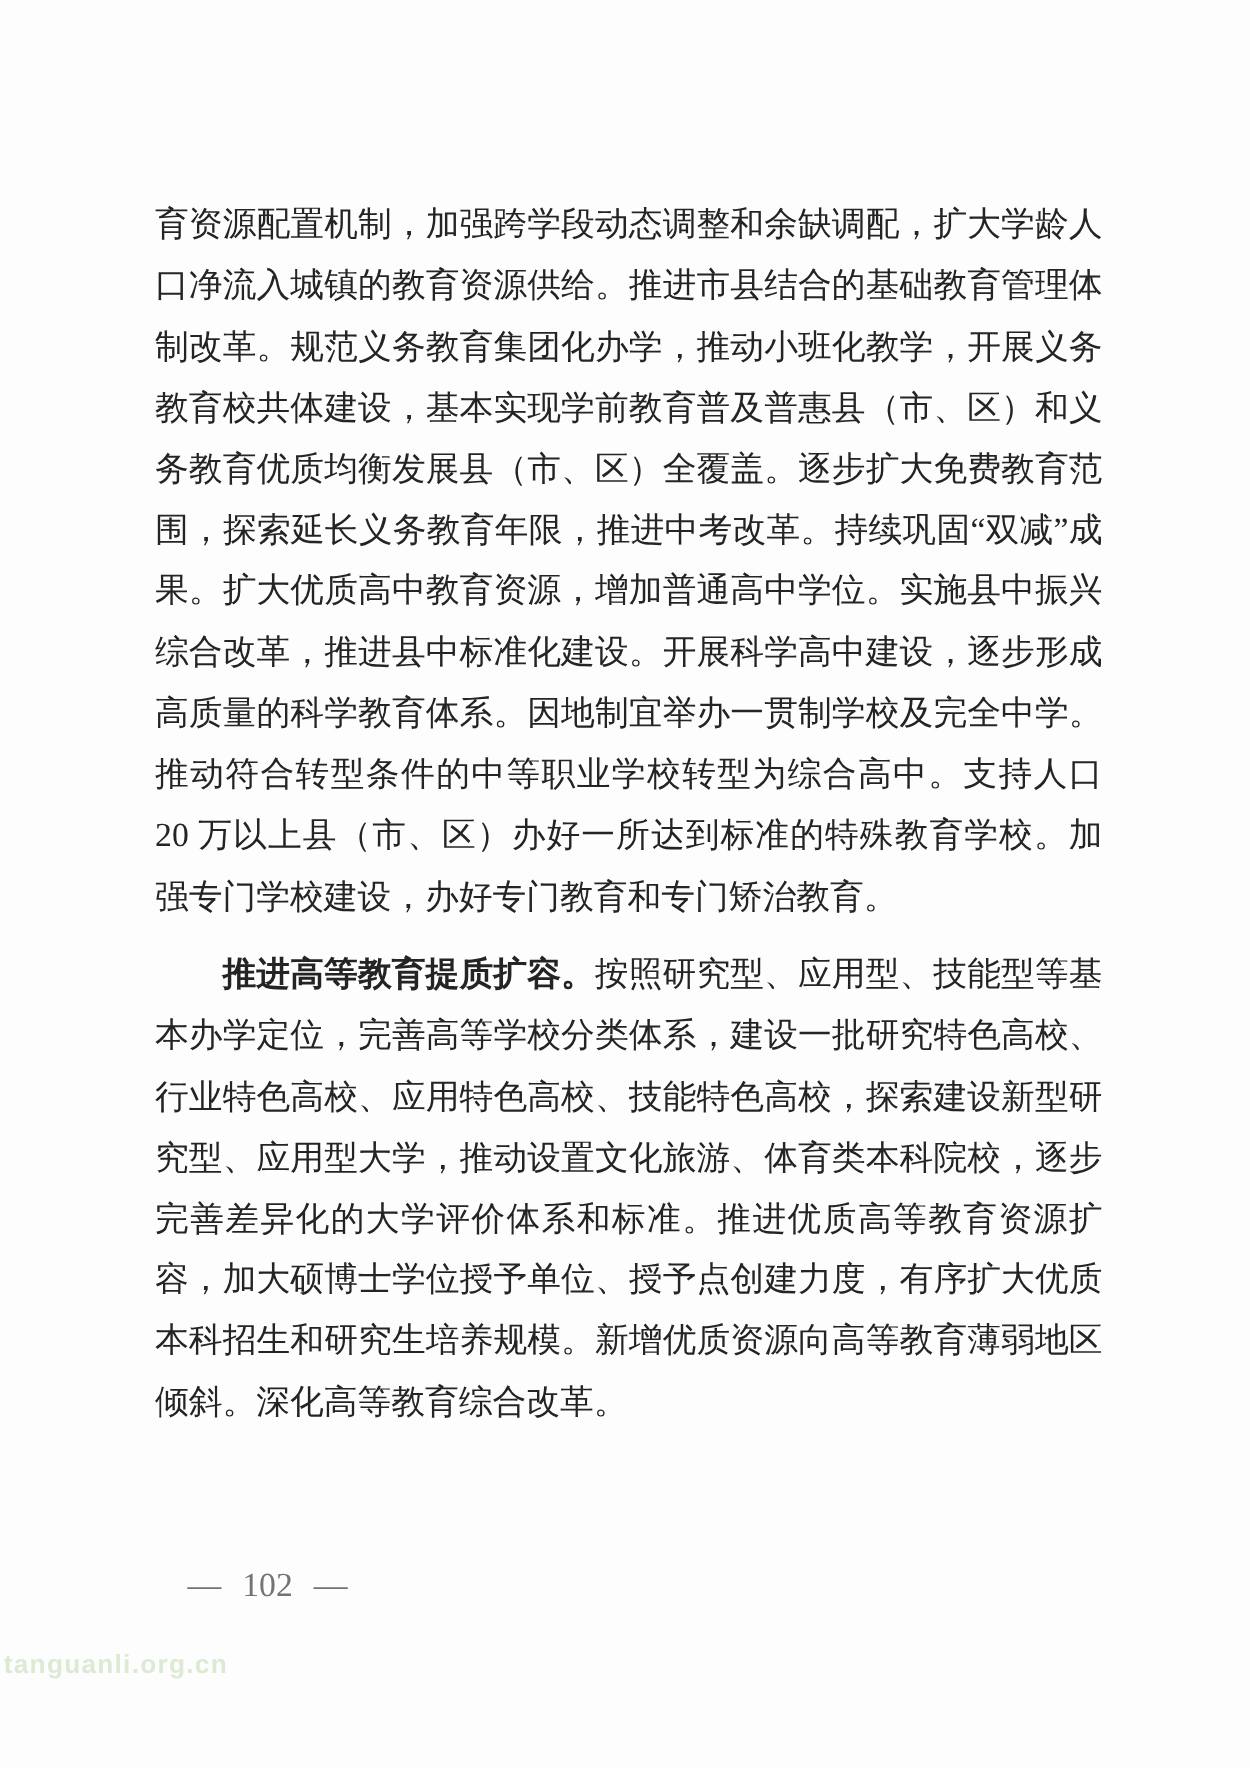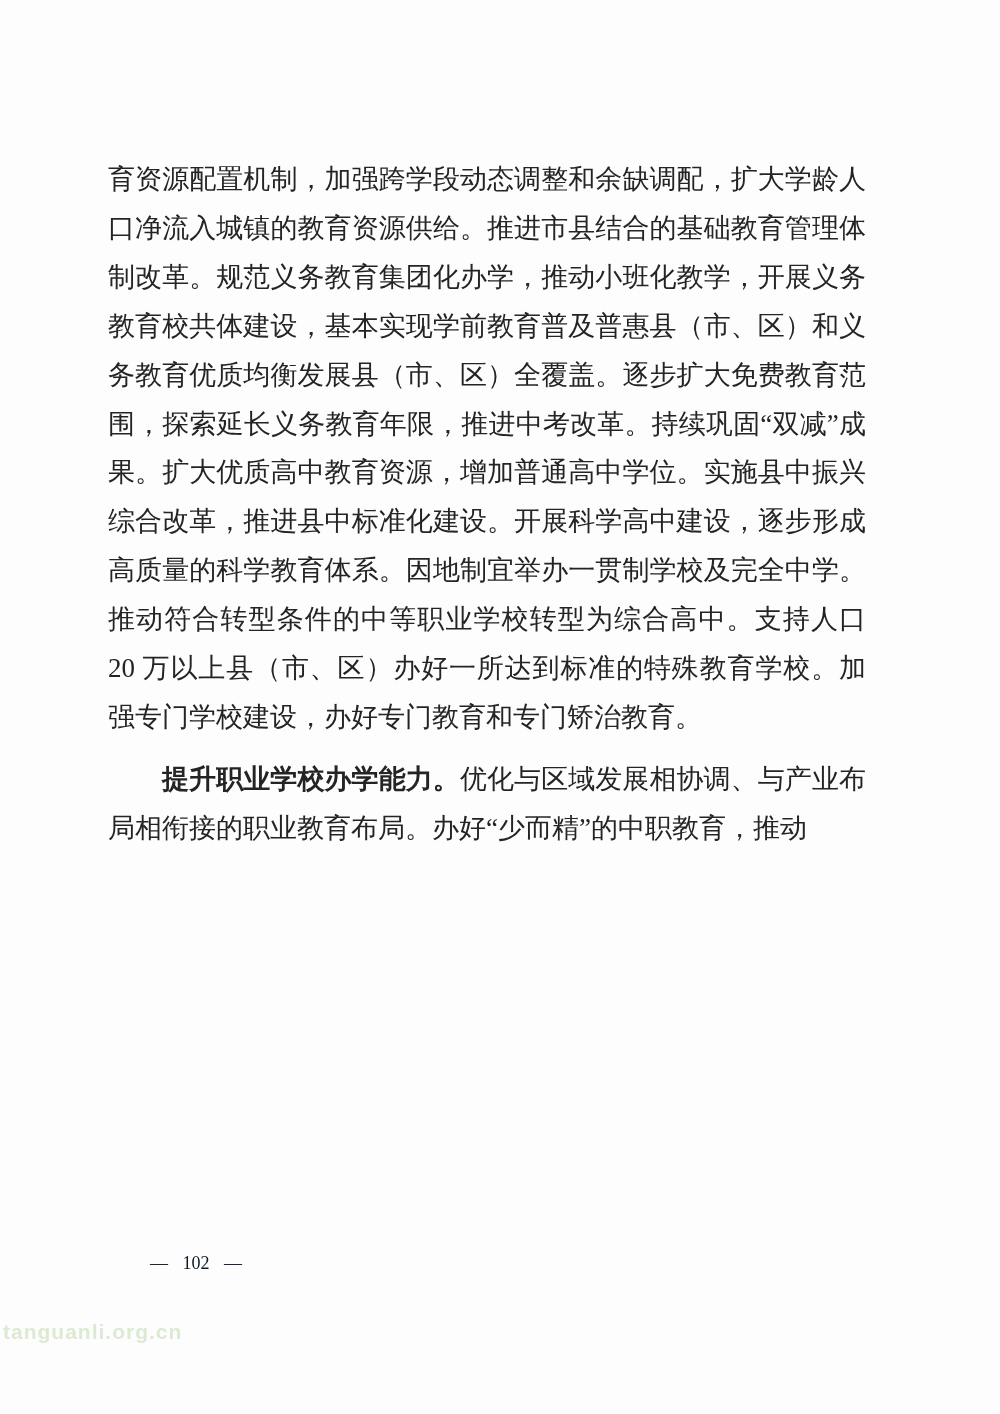--- a/index.html
+++ b/index.html
@@ -13,21 +13,21 @@
     position: relative;
     overflow: hidden;
   }
   .page {
     position: absolute;
     inset: 0;
     background: #fdfdfd;
   }
   .text-block {
     position: absolute;
-    left: 108px;
+    left: 124px;
     top: 155px;
     width: 758px;
     font-family: "Liberation Serif", "DejaVu Serif", serif;
     font-size: 27px;
     line-height: 48.9px;
     color: #242424;
     text-align: justify;
     text-justify: inter-character;
     letter-spacing: 0;
   }
@@ -39,22 +39,22 @@
     margin-top: 13px;
   }
   .para .lead {
     font-weight: bold;
   }
   .page-number {
     position: absolute;
     left: 150px;
     top: 1253px;
     font-family: "Liberation Serif", "DejaVu Serif", serif;
-    font-size: 18px;
-    color: #0f172a;
+    font-size: 27px;
+    color: #737373;
     word-spacing: 10px;
   }
   .watermark {
     position: absolute;
     left: 3px;
     top: 1320px;
     font-family: "Liberation Sans", "DejaVu Sans", sans-serif;
     font-weight: bold;
     font-size: 21px;
     letter-spacing: 1px;
@@ -64,22 +64,22 @@
 </style>
 </head>
 <body>
 
 <div class="page">
 
   <div class="text-block">
 
     <p class="para"><span class="lead"></span><span>育资源配置机制，加强跨学段动态调整和余缺调配，扩大学龄人口净流入城镇的教育资源供给。推进市县结合的基础教育管理体制改革。规范义务教育集团化办学，推动小班化教学，开展义务教育校共体建设，基本实现学前教育普及普惠县（市、区）和义务教育优质均衡发展县（市、区）全覆盖。逐步扩大免费教育范围，探索延长义务教育年限，推进中考改革。持续巩固“双减”成果。扩大优质高中教育资源，增加普通高中学位。实施县中振兴综合改革，推进县中标准化建设。开展科学高中建设，逐步形成高质量的科学教育体系。因地制宜举办一贯制学校及完全中学。推动符合转型条件的中等职业学校转型为综合高中。支持人口 20 万以上县（市、区）办好一所达到标准的特殊教育学校。加强专门学校建设，办好专门教育和专门矫治教育。</span></p>
 
+    <p class="para indent"><span class="lead">推进高等教育提质扩容。</span><span>按照研究型、应用型、技能型等基本办学定位，完善高等学校分类体系，建设一批研究特色高校、行业特色高校、应用特色高校、技能特色高校，探索建设新型研究型、应用型大学，推动设置文化旅游、体育类本科院校，逐步完善差异化的大学评价体系和标准。推进优质高等教育资源扩容，加大硕博士学位授予单位、授予点创建力度，有序扩大优质本科招生和研究生培养规模。新增优质资源向高等教育薄弱地区倾斜。深化高等教育综合改革。</span></p>
 
-    <p class="para indent"><span class="lead">提升职业学校办学能力。</span><span>优化与区域发展相协调、与产业布局相衔接的职业教育布局。办好“少而精”的中职教育，推动</span></p>
 
   </div>
 
   <div class="page-number">— 102 —</div>
 
   <div class="watermark">tanguanli.org.cn</div>
 
 </div>
 
 </body></html>

